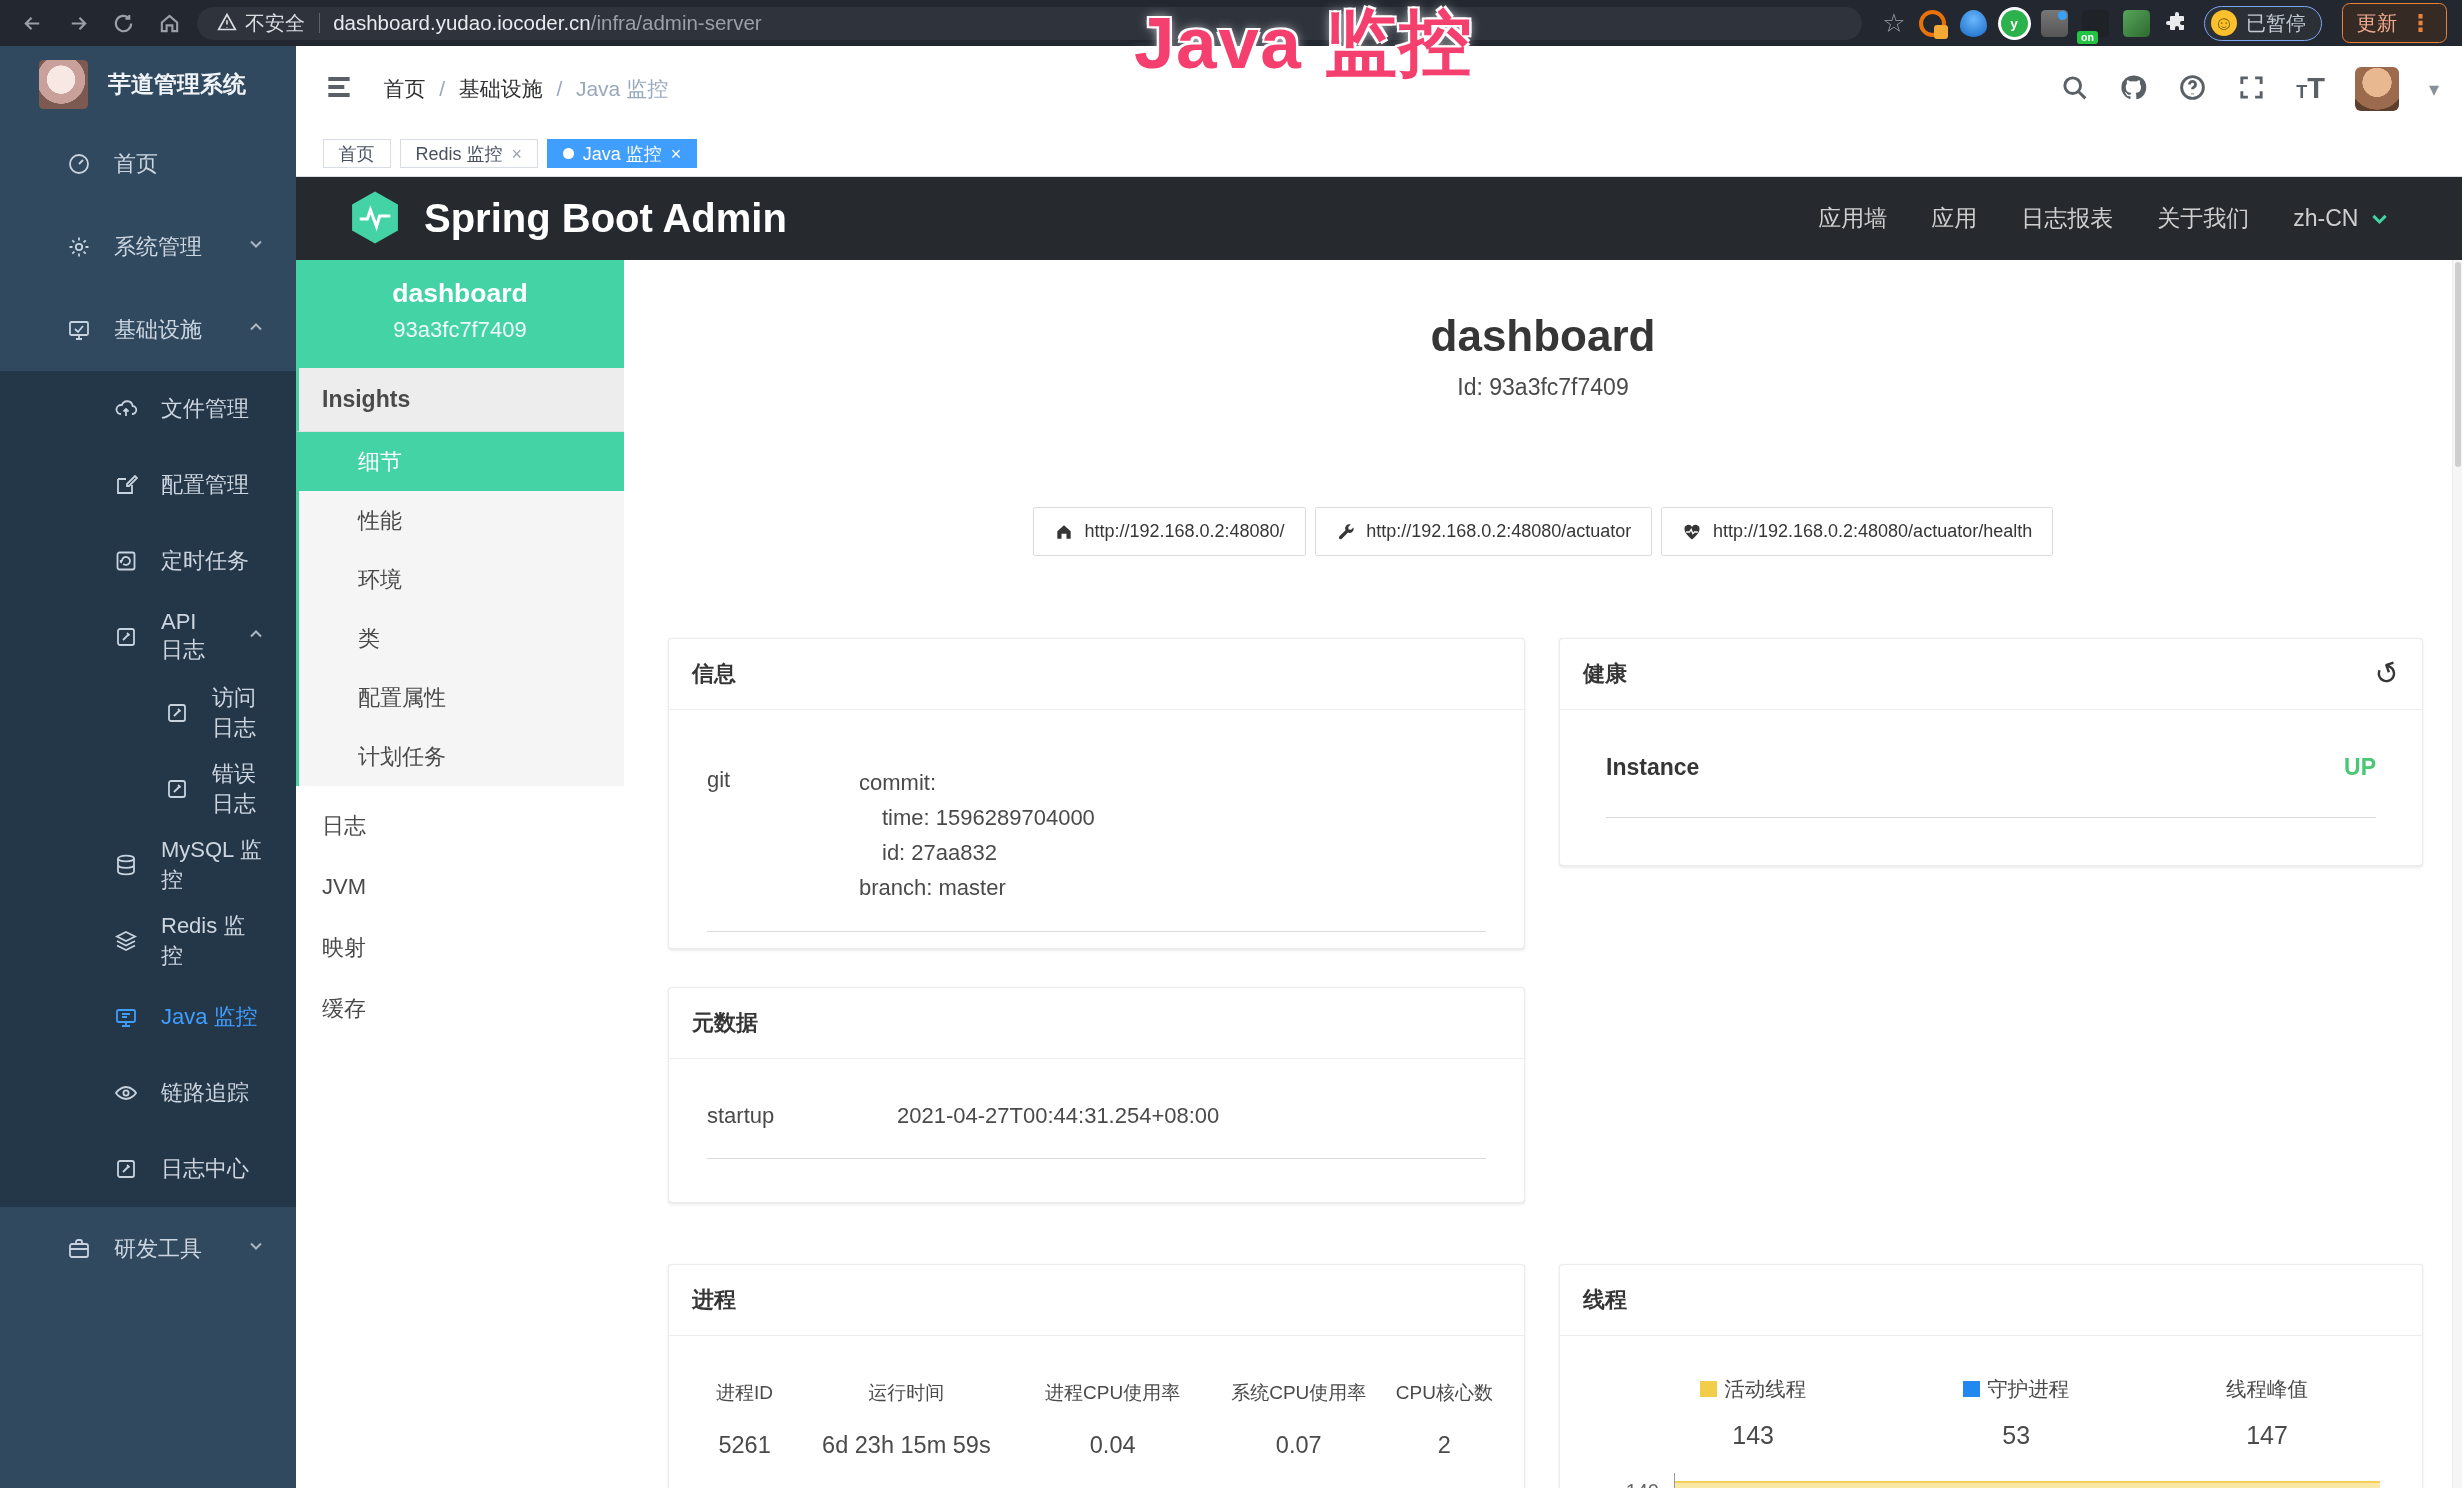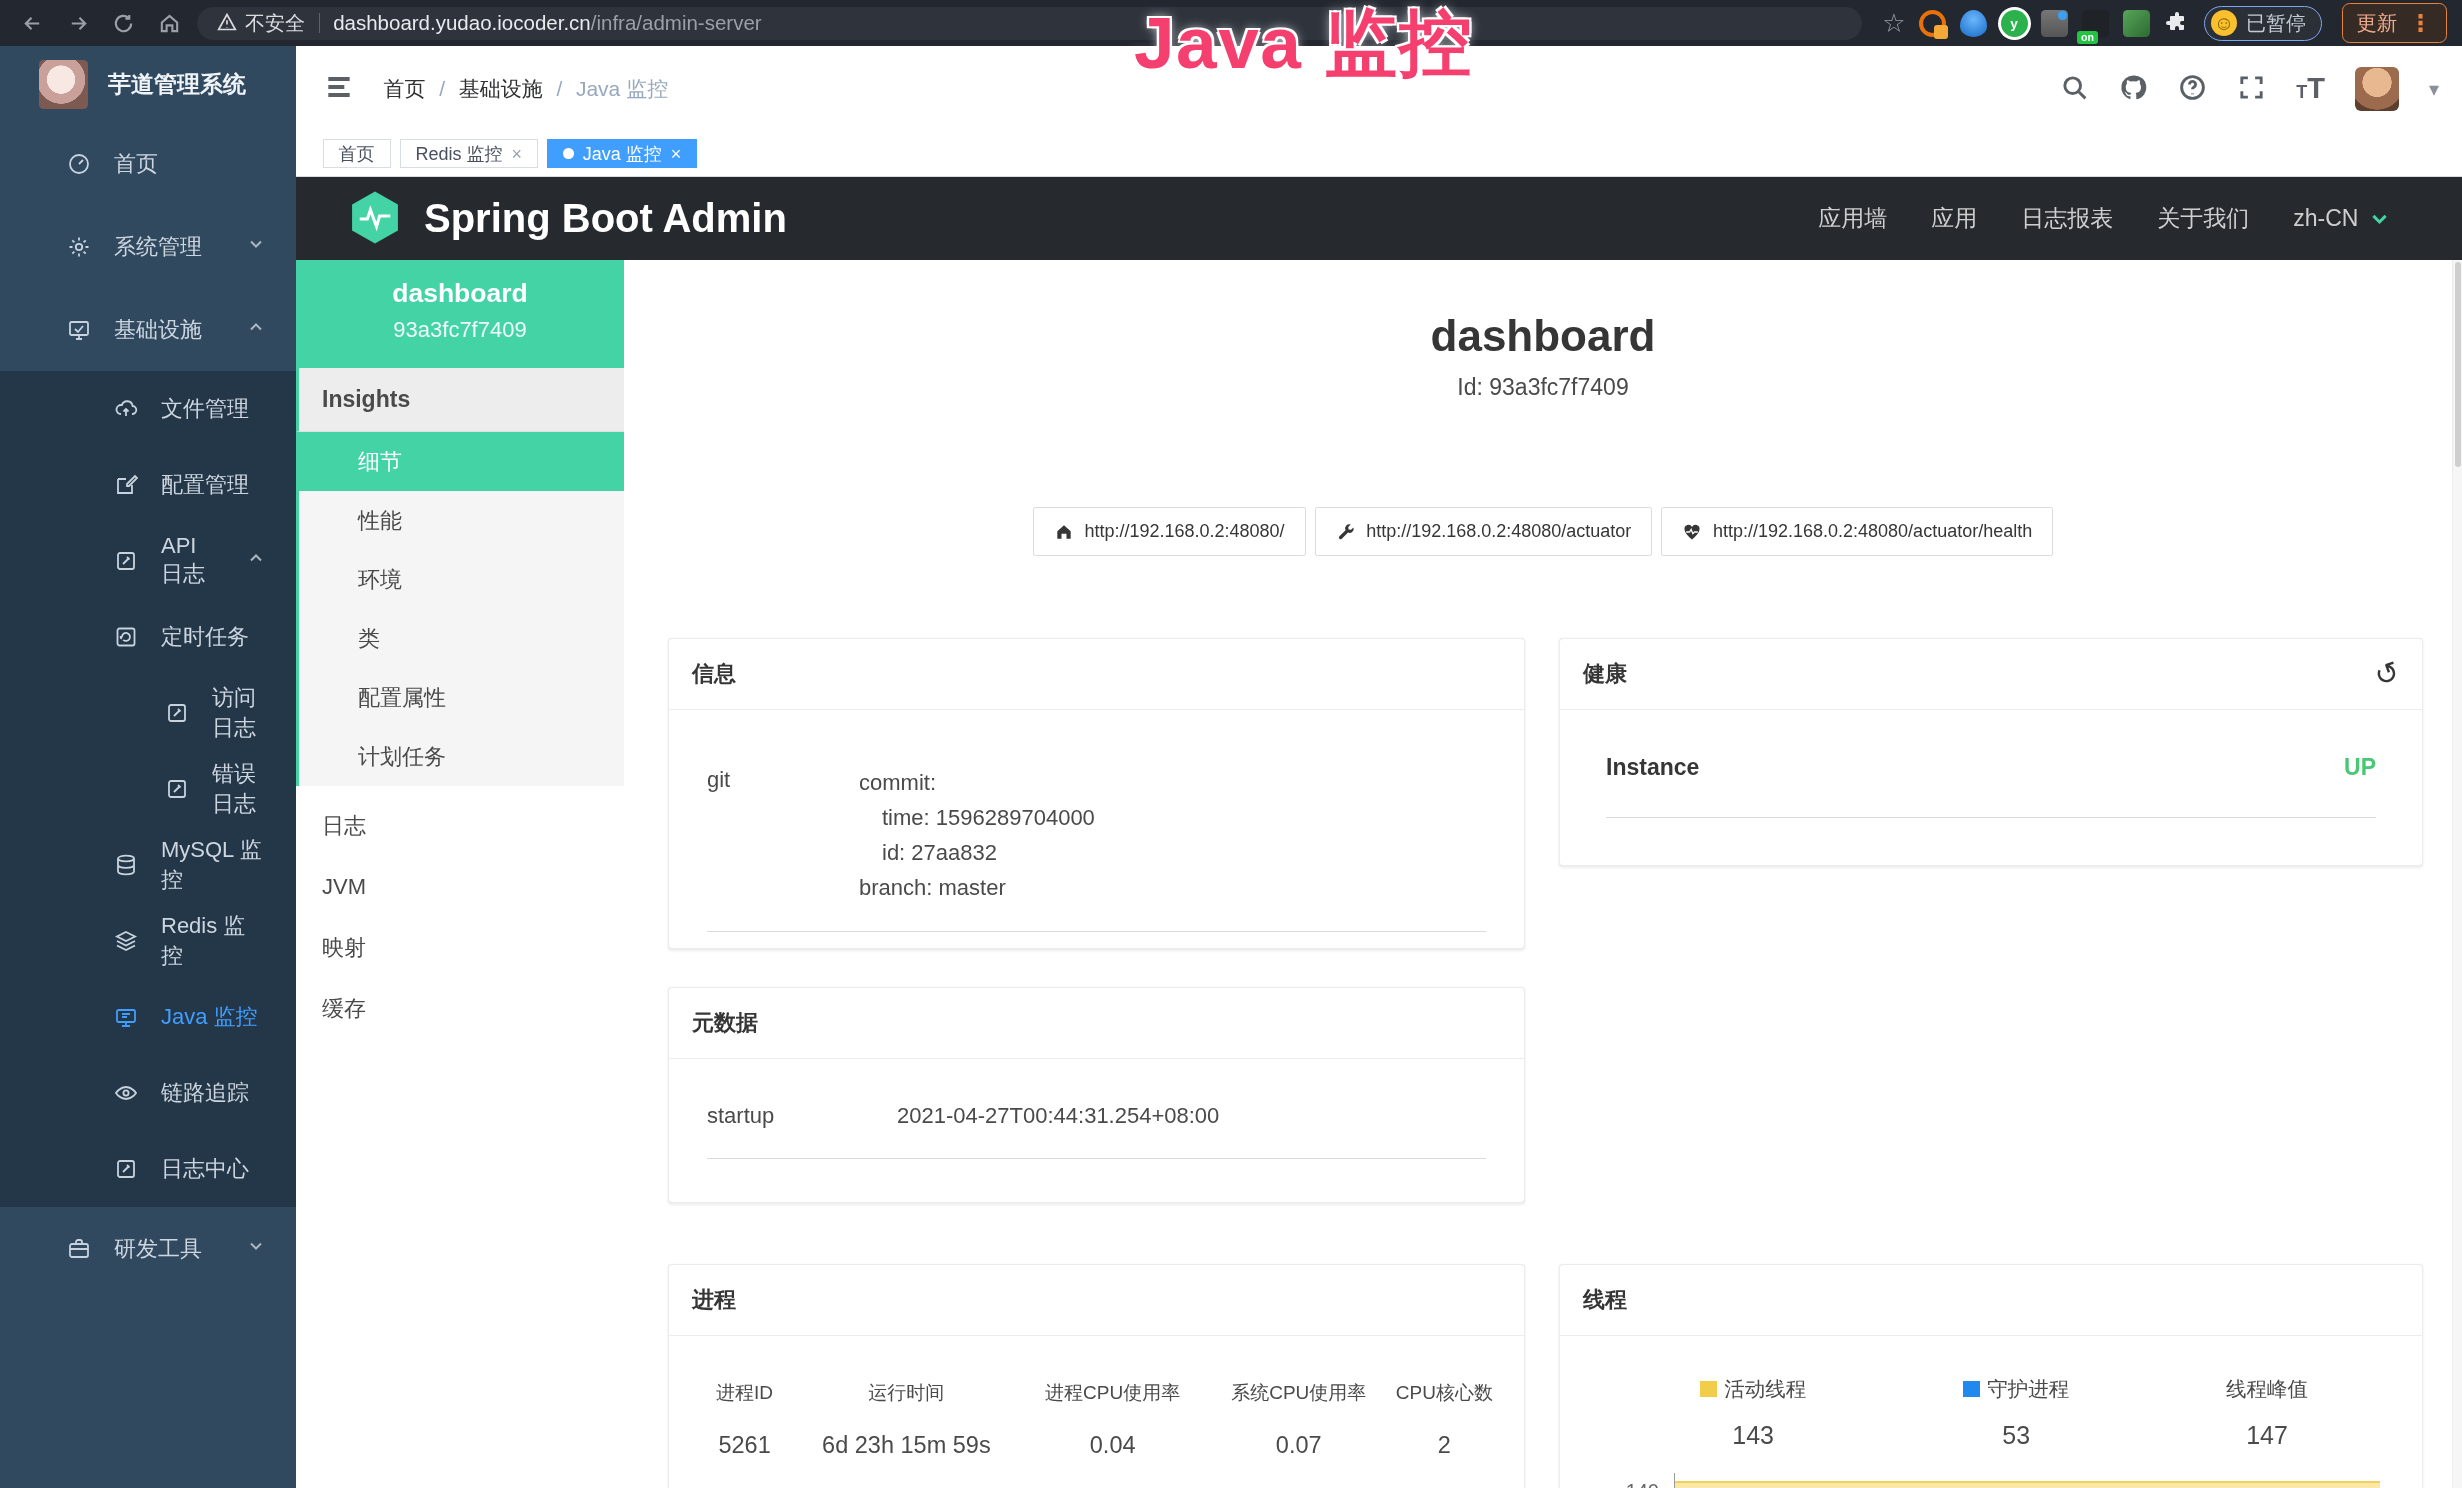--- a/index.html
+++ b/index.html
@@ -280,34 +280,34 @@
         </div>
         <div class="menu-item">
           <span class="mi-icon"><svg viewBox="0 0 24 24">
                 <path d="M4 6h8M4 6v14h14v-8"></path>
                 <path d="M13 11l8-8 2 2-8 8h-2v-2z"></path>
               </svg></span>
           <span class="mi-label">配置管理</span>
         </div>
         <div class="menu-item">
           <span class="mi-icon"><svg viewBox="0 0 24 24">
+                <rect x="3.5" y="3.5" width="17" height="17" rx="2"></rect>
+                <path d="M8 12a4 4 0 1 1 1.2 2.8M8 12H5.8M8 12l-1.5 1.8"></path>
+              </svg></span>
+          <span class="mi-label">定时任务</span>
+        </div>
+        <div class="menu-item">
+          <span class="mi-icon"><svg viewBox="0 0 24 24">
                 <rect x="4" y="4" width="16" height="16" rx="2"></rect>
                 <path d="M9 15l6-6M13 8l2.5 2.5"></path>
               </svg></span>
           <span class="mi-label">API 日志</span>
           <span class="chev"><svg viewBox="0 0 24 24">
                 <path d="M6 15l6-6 6 6"></path>
               </svg></span>
-        </div>
-        <div class="menu-item">
-          <span class="mi-icon"><svg viewBox="0 0 24 24">
-                <rect x="3.5" y="3.5" width="17" height="17" rx="2"></rect>
-                <path d="M8 12a4 4 0 1 1 1.2 2.8M8 12H5.8M8 12l-1.5 1.8"></path>
-              </svg></span>
-          <span class="mi-label">定时任务</span>
         </div>
         <div class="menu-item sub2">
           <span class="mi-icon"><svg viewBox="0 0 24 24">
                 <rect x="4" y="4" width="16" height="16" rx="2"></rect>
                 <path d="M9 15l6-6M13 8l2.5 2.5"></path>
               </svg></span>
           <span class="mi-label">访问日志</span>
         </div>
         <div class="menu-item sub2">
           <span class="mi-icon"><svg viewBox="0 0 24 24">

